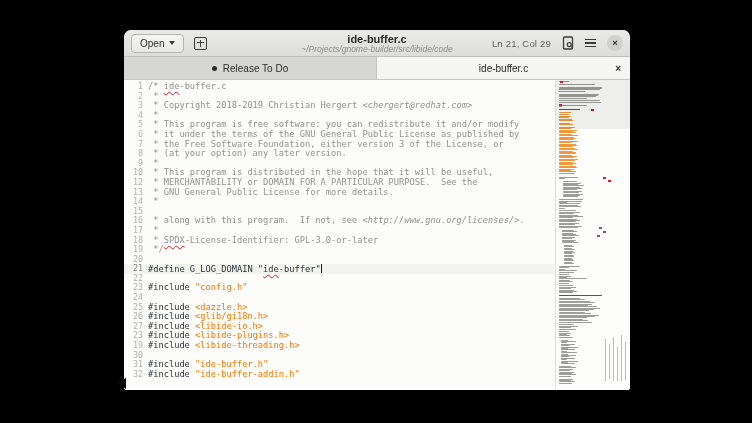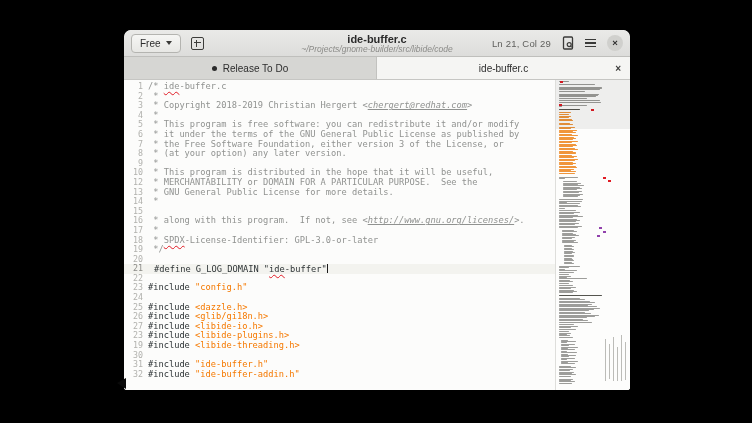--- a/index.html
+++ b/index.html
@@ -49,27 +49,27 @@
   .tab.active { flex:1; background:#f5f5f3; }
   .mod-dot { width:5px; height:5px; border-radius:50%; background:#2b2b2b; }
   .tab-close { position:absolute; right:9px; top:50%; transform:translateY(-50%);
                font-size:10px; color:#3c3c3a; font-weight:bold; }
 
   
   .editor { flex:1; display:flex; background:#fcfcfb; overflow:hidden; position:relative; }
   .code-pane { flex:1; overflow:hidden; padding-top:2px; position:relative; }
   .code-line { display:flex; height:9.6px; line-height:9.6px; white-space:pre;
                font-family:"DejaVu Sans Mono", monospace; font-size:8.7px; }
-  .code-line.current { background:#f3f3ef;gap:6px; }
+  .code-line.current { background:#f3f3ef; }
   .ln { flex:0 0 24px; text-align:right; padding-right:5px; color:#b1b1ad;
         font-size:8.3px; }
   .code-line.current .ln { color:#8a8a86; }
   .src { white-space:pre; }
   .tk-c  { color:#909290; }
-  .tk-cl { color:#909290; font-style:italic; text-decoration:underline;
+  .tk-cl { color:#909290; font-style:italic; 
            text-decoration-thickness:.8px; }
   .tk-cw { color:#909290; text-decoration:underline wavy #e01b24;
            text-decoration-thickness:.8px; text-underline-offset:1.5px; text-decoration-skip-ink:none; }
   .tk-k  { color:#2e3436; }
   .tk-kw { color:#2e3436; text-decoration:underline wavy #e01b24;
            text-decoration-thickness:.8px; text-underline-offset:1.5px; text-decoration-skip-ink:none; }
   .tk-s  { color:#f57900; }
   .cursor { display:inline-block; width:1px; height:8.5px; background:#1a1a1a;
             vertical-align:-1px; }
 
@@ -88,21 +88,21 @@
                   border-right:9px solid #0a0a0a; }
 </style>
 </head>
 <body>
 
 <div class="window">
 
   <div class="headerbar">
     <div class="hb-left">
       <div class="open-btn">
-        <span>Free</span>
+        <span>Open</span>
         <span class="caret-down"></span>
       </div>
       <div class="icon-btn">
         <span class="newtab-btn"></span>
       </div>
     </div>
 
     <div class="hb-center">
       <div class="hb-title">ide-buffer.c</div>
       <div class="hb-subtitle">~/Projects/gnome-builder/src/libide/code</div>

